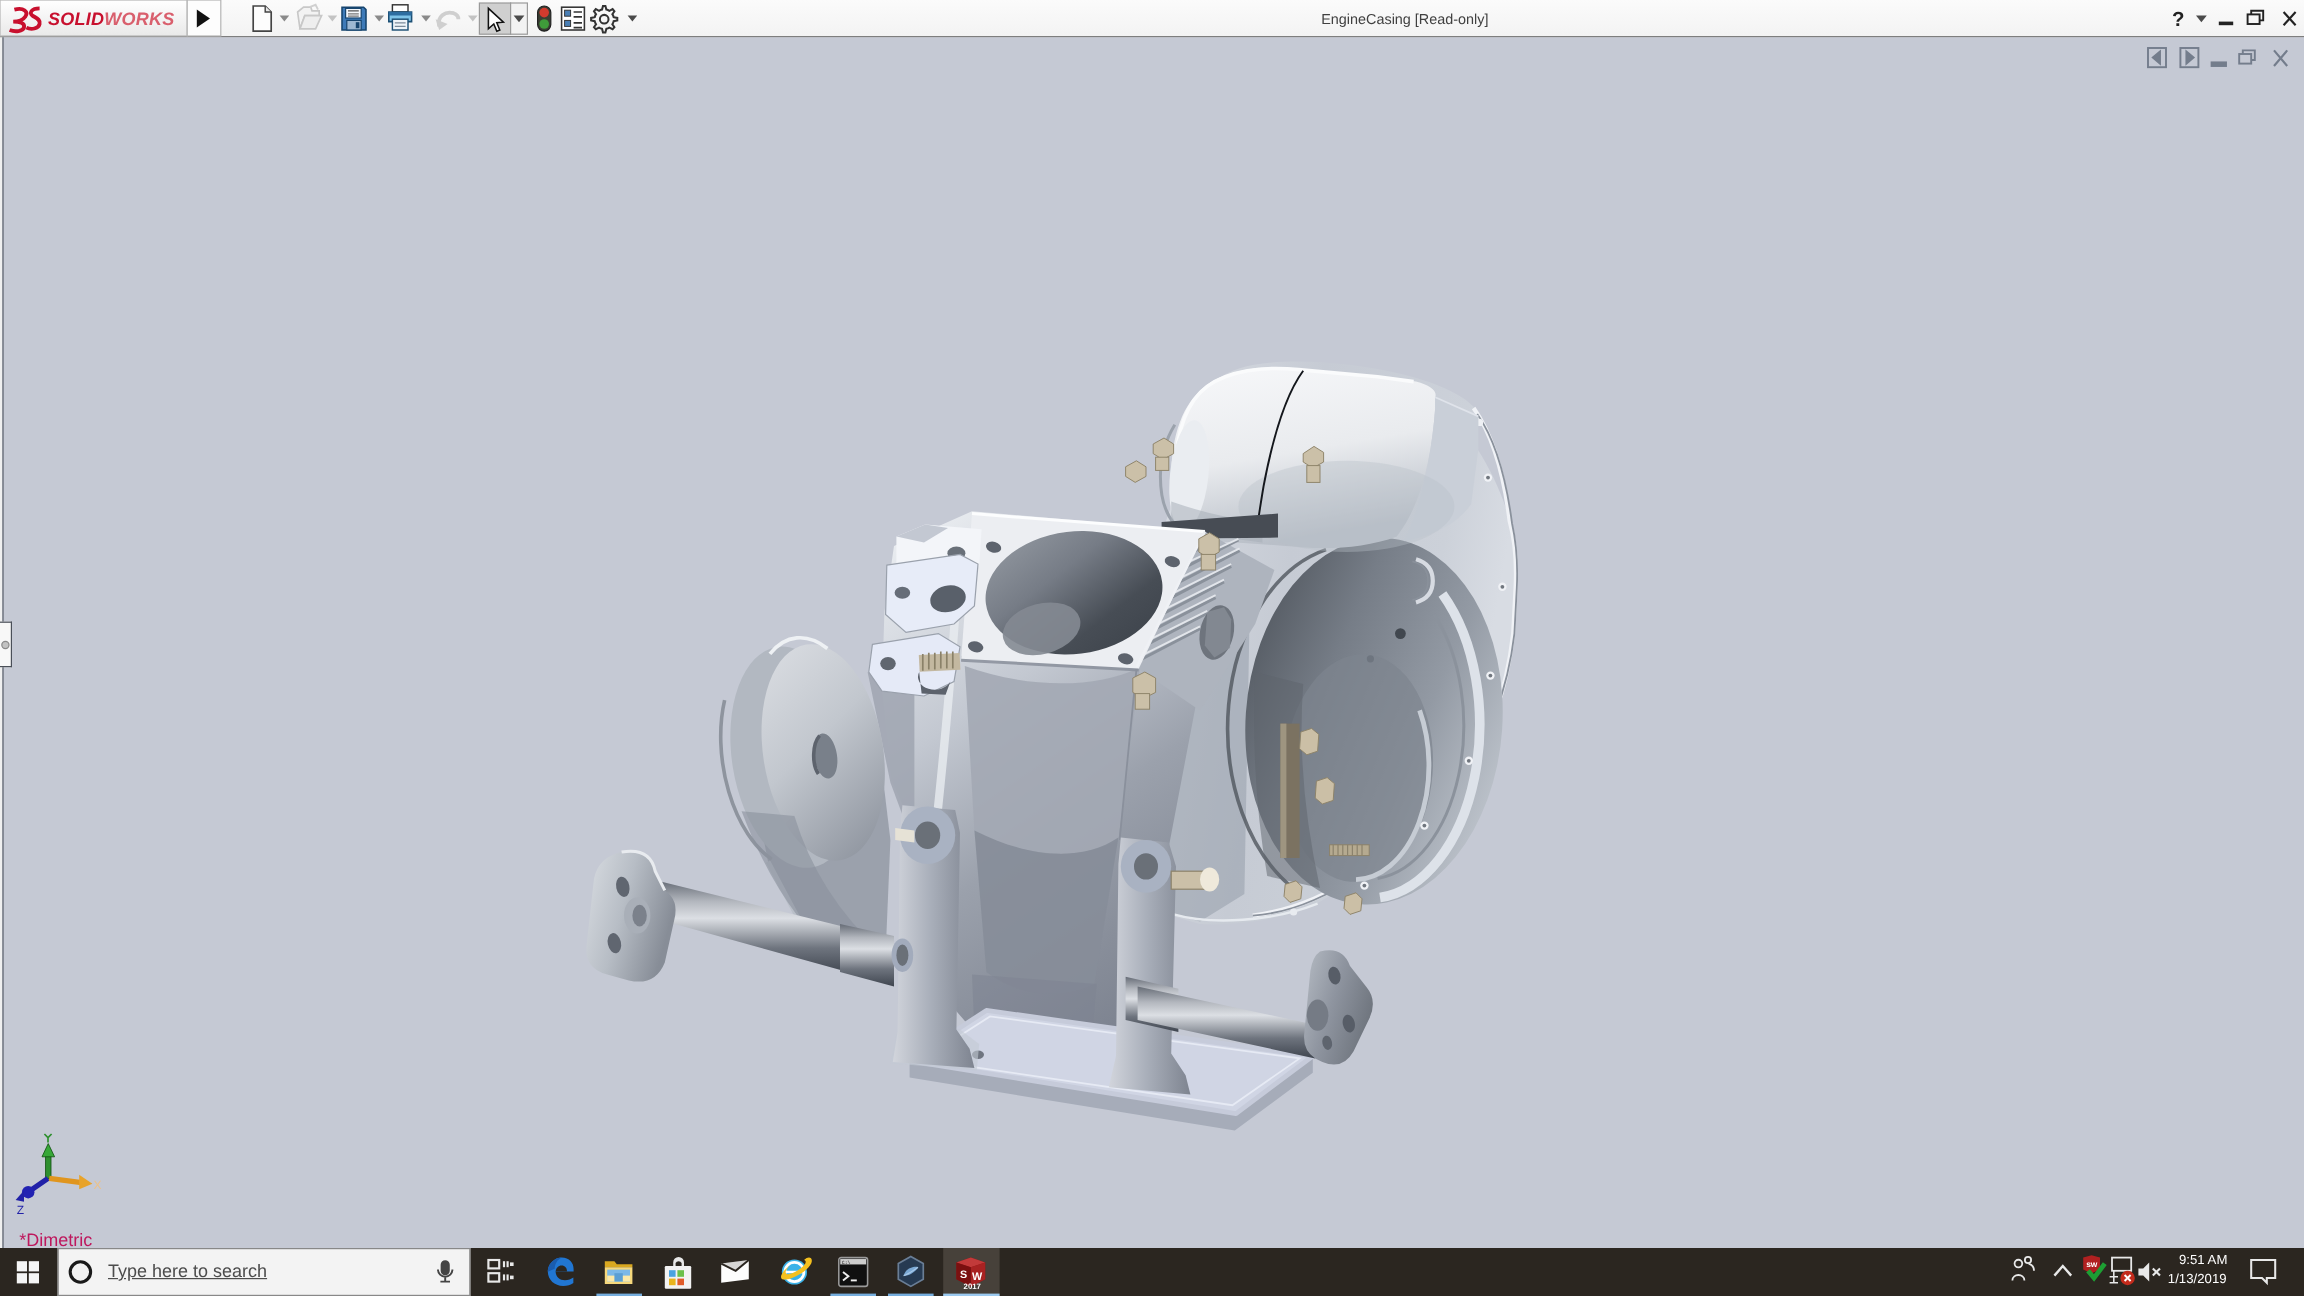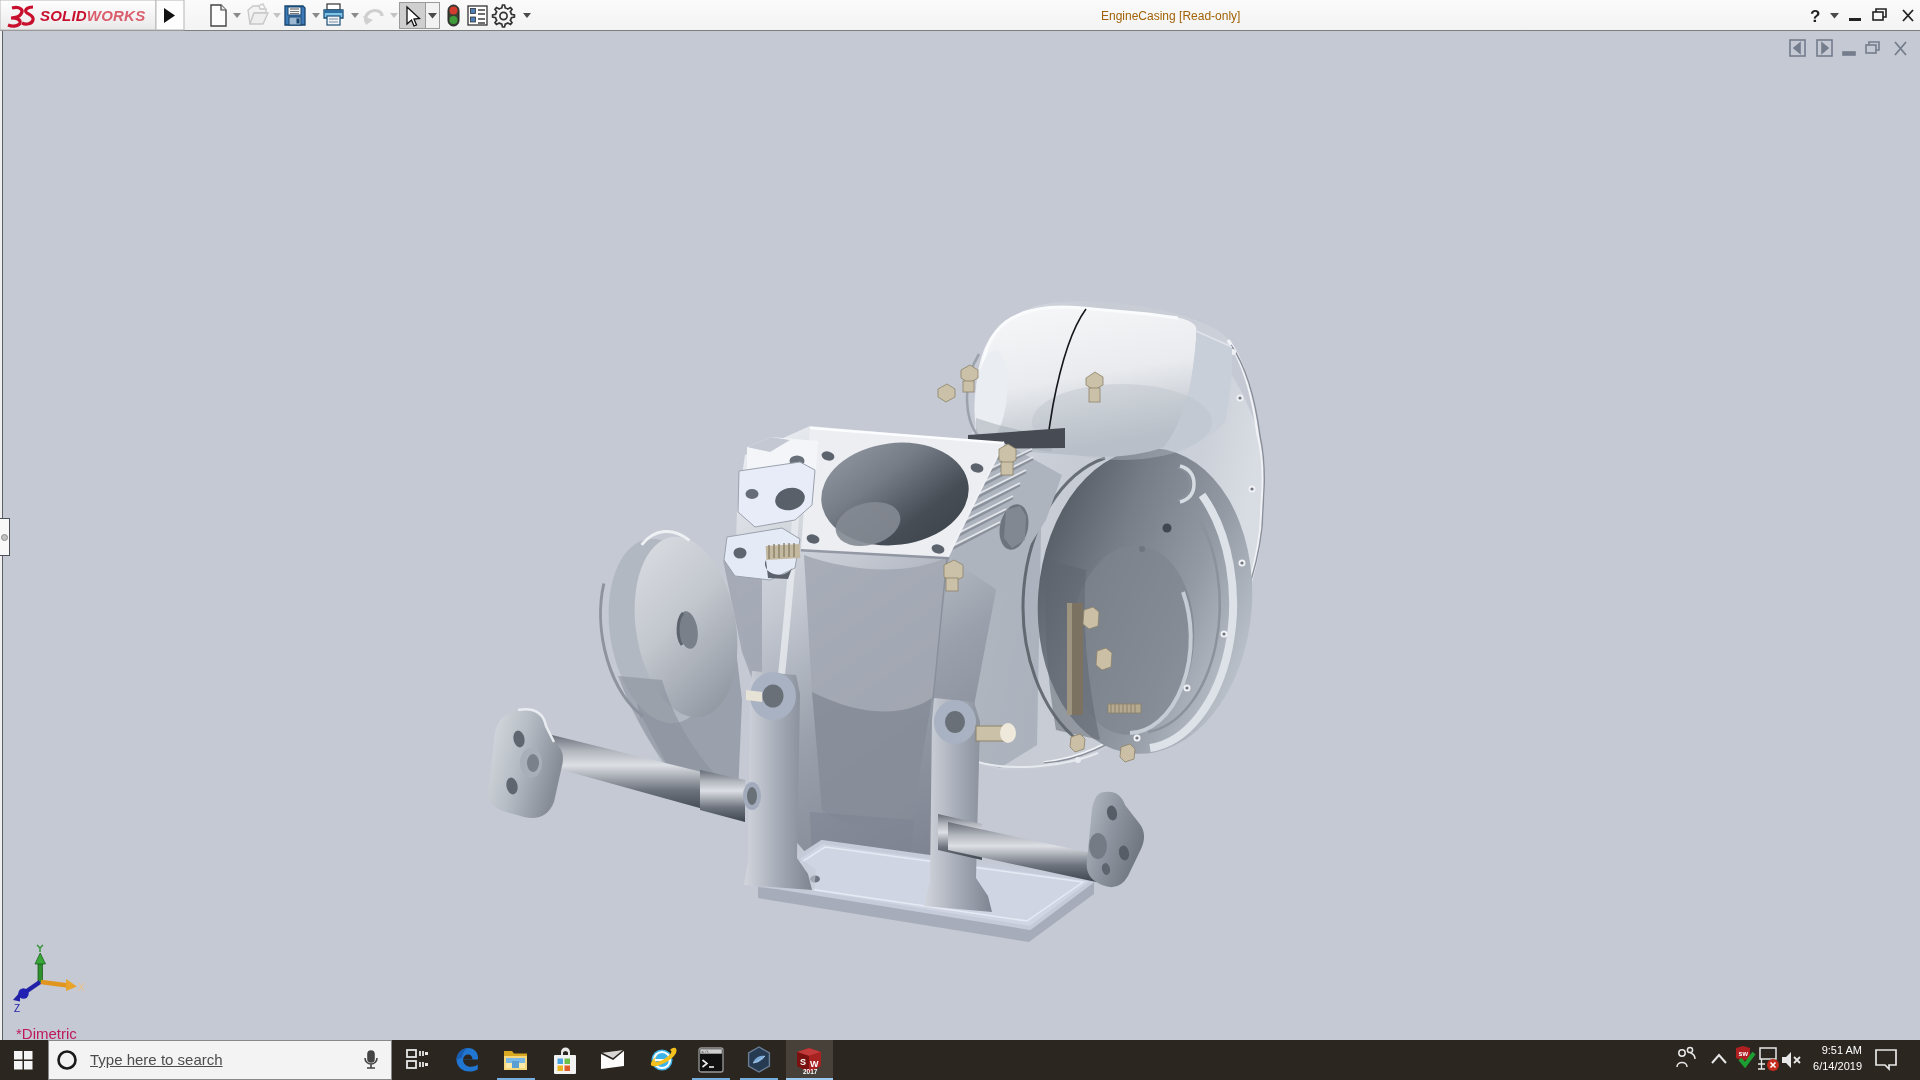--- a/index.html
+++ b/index.html
@@ -6,23 +6,23 @@
 .abs{position:absolute;}
 #titlebar{position:absolute;left:0;top:0;width:1920px;height:31px;background:linear-gradient(#fbfbfb,#f3f3f3);border-bottom:1px solid #7e7e7e;box-sizing:border-box;}
 #viewport{position:absolute;left:0;top:31px;width:1920px;height:1009px;background:#c5c9d4;}
 #vpleftedge{position:absolute;left:0;top:31px;width:2px;height:1009px;background:#f0f0f0;}
 #vpleftline{position:absolute;left:2px;top:31px;width:1px;height:1009px;background:#5a5f6a;}
 #lefttab{position:absolute;left:0;top:518px;width:10px;height:38px;background:#f8f8f8;border:1px solid #4a4f58;border-left:none;box-sizing:border-box;}
 #lefttab .dot{position:absolute;left:1px;top:15px;width:7px;height:7px;border-radius:50%;background:#c2c2c2;border:1px solid #8a8a8a;box-sizing:border-box;}
 #taskbar{position:absolute;left:0;top:1040px;width:1920px;height:40px;background:#2b2620;}
 #searchbox{position:absolute;left:48px;top:1040px;width:344px;height:40px;background:#f3f3f3;border:1px solid #888;box-sizing:border-box;}
 #searchtext{position:absolute;left:90px;top:1051px;font-size:15px;color:#4c4c4c;text-decoration:underline;}
-#title-text{position:absolute;left:1101px;top:9px;font-size:12px;color:#a16207;}
+#title-text{position:absolute;left:1101px;top:9px;font-size:12px;color:#404040;}
 #dimetric{position:absolute;left:16px;top:1025px;font-size:15px;color:#be185d;}
-.clock{position:absolute;color:#fff;font-size:11px;text-align:right;}
+.clock{position:absolute;color:#fff;font-size:11px;text-align:center;}
 </style>
 </head>
 <body>
 <div id="viewport"></div>
 <svg id="model" class="abs" style="left:0;top:31px" width="1920" height="1009" viewBox="0 31 1920 1009" xmlns="http://www.w3.org/2000/svg">
 <defs>
 <linearGradient id="gHouse" x1="0" y1="0" x2="1" y2="0.25">
 <stop offset="0" stop-color="#dde0e6"></stop>
         <stop offset="0.5" stop-color="#c6cbd4"></stop>
         <stop offset="0.85" stop-color="#ccd1d9"></stop>
@@ -523,13 +523,13 @@
 <g transform="translate(1782,10)">
 <path d="M0 7 L4 7 L9 2 L9 18 L4 13 L0 13 Z" fill="#e8e8e8"></path>
 <path d="M12 7 L18 13 M18 7 L12 13" stroke="#e8e8e8" stroke-width="1.8"></path>
 </g>
 
 <g transform="translate(1876,10)">
 <path d="M0 0 L20 0 L20 15 L13 15 L13 19 L9 15 L0 15 Z" fill="none" stroke="#e8e8e8" stroke-width="1.7"></path>
 </g>
 </svg>
 <div class="clock" style="left:1810px;top:1044px;width:52px;">9:51 AM</div>
-<div class="clock" style="left:1800px;top:1060px;width:62px;">6/14/2019</div>
+<div class="clock" style="left:1800px;top:1060px;width:62px;">1/13/2019</div>
 
 </body></html>

